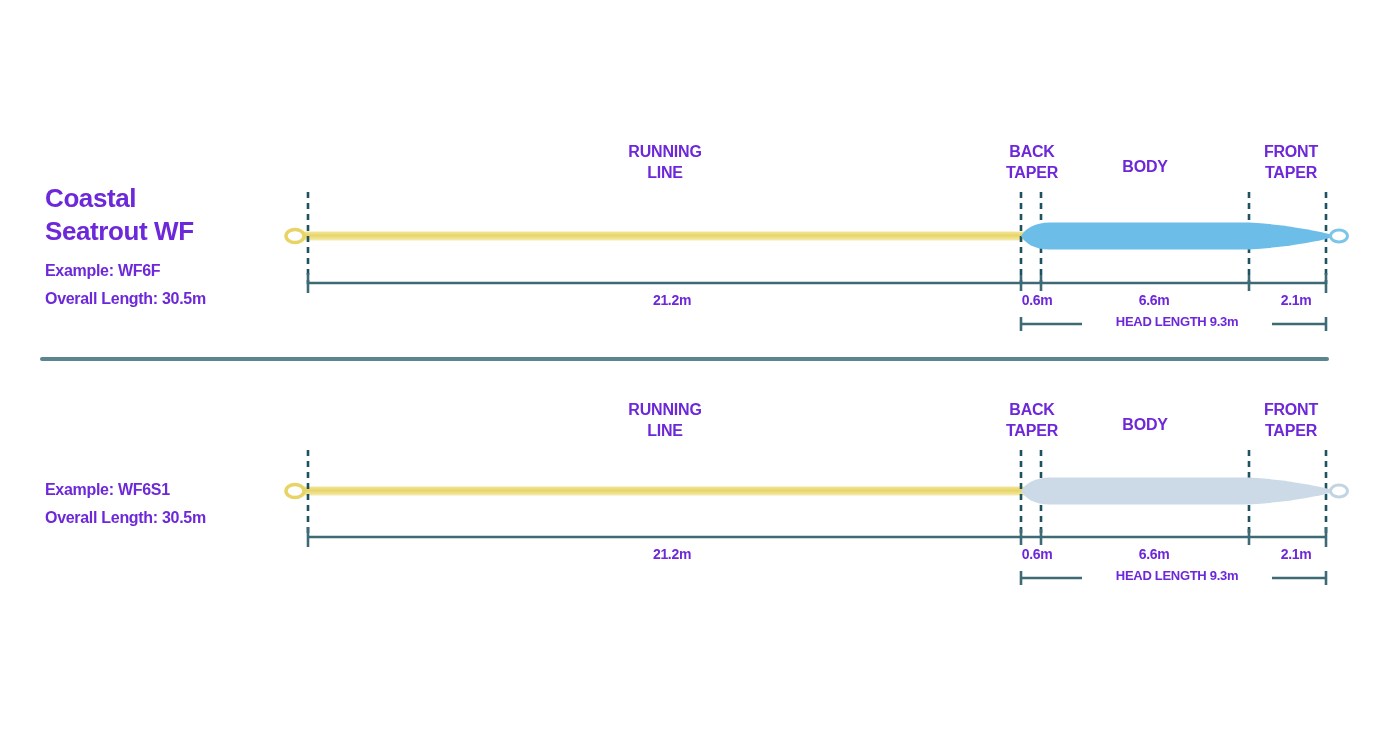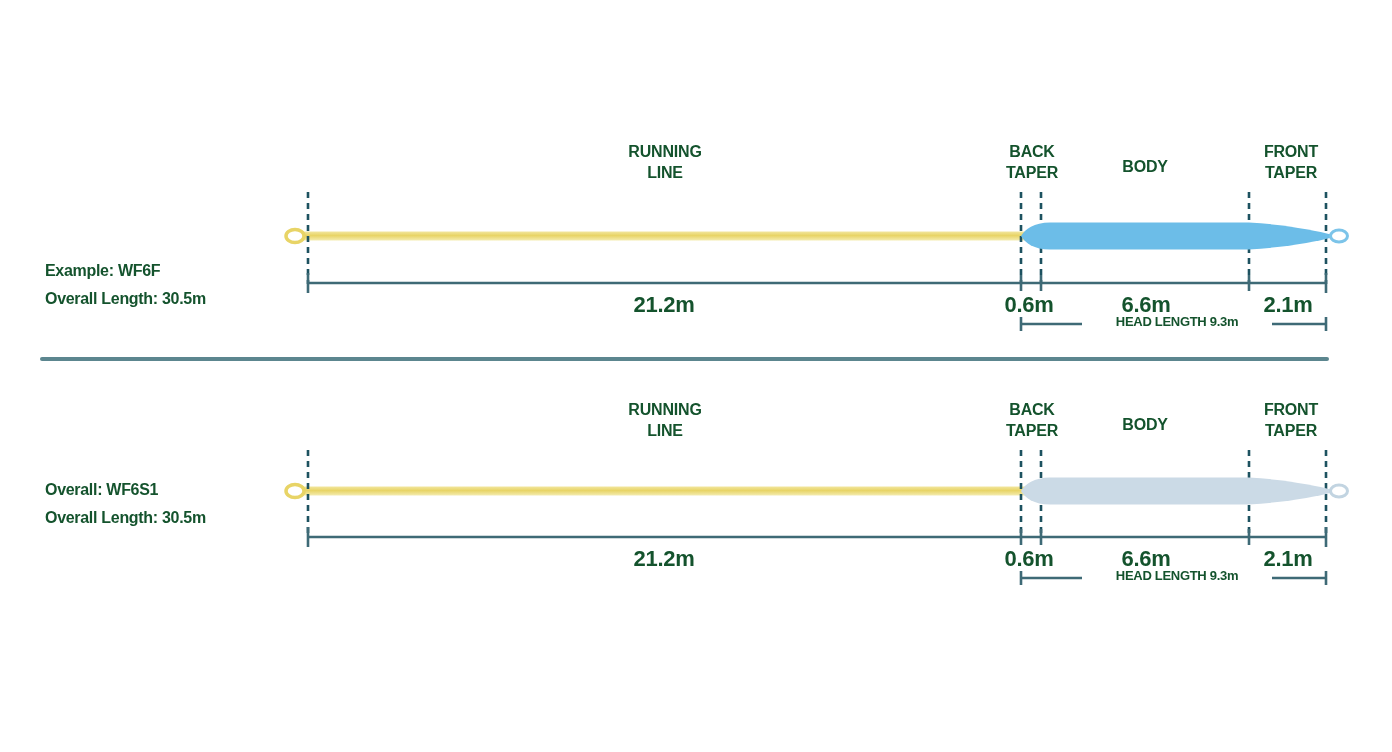--- a/index.html
+++ b/index.html
@@ -1,25 +1,25 @@
 <!DOCTYPE html>
 <html><head>
 <meta charset="utf-8">
 <style>
   html,body{margin:0;padding:0;background:#fff;}
   .canvas{
     position:relative;width:1392px;height:752px;background:#ffffff;overflow:hidden;
     font-family:"Liberation Sans","DejaVu Sans",sans-serif;color:#1a4e5c;
   }
-  .t{position:absolute;color:#14532d;font-weight:700;white-space:pre-line;}
+  .t{position:absolute;color:#6d28d9;font-weight:700;white-space:pre-line;}
   .ctr{transform:translateX(-50%);text-align:center;}
   .title{font-size:26px;line-height:33px;letter-spacing:-0.4px;}
   .sub{font-size:16px;line-height:26px;letter-spacing:-0.3px;}
   .seclbl{font-size:16px;line-height:21px;letter-spacing:-0.2px;}
-  .dim{font-size:22px;letter-spacing:-0.3px;}
+  .dim{font-size:14px;letter-spacing:-0.3px;margin-left:8px;}
   .headlbl{font-size:13px;letter-spacing:-0.3px;}
   .divider{position:absolute;left:40px;top:357px;width:1289px;height:4px;background:#5c868f;border-radius:2px;}
   svg{position:absolute;left:0;top:0;}
 </style>
 </head>
 <body>
 
 <div class="canvas">
 
   <svg width="1392" height="752" viewBox="0 0 1392 752">
@@ -86,38 +86,40 @@
     <g stroke="#3e6a76" stroke-width="2.6">
       <line x1="1021" y1="571" x2="1021" y2="585"></line>
       <line x1="1021" y1="578" x2="1082" y2="578"></line>
       <line x1="1272" y1="578" x2="1326" y2="578"></line>
       <line x1="1326" y1="571" x2="1326" y2="585"></line>
     </g>
   </svg>
 
   <div class="divider"></div>
 
+  <div class="t title" style="left:45px;top:182px;">Coastal
+Seatrout WF</div>
   <div class="t sub" style="left:45px;top:258px;">Example: WF6F</div>
   <div class="t sub" style="left:45px;top:286px;">Overall Length: 30.5m</div>
 
   <div class="t seclbl ctr" style="left:665px;top:141px;">RUNNING
 LINE</div>
   <div class="t seclbl ctr" style="left:1032px;top:141px;">BACK
 TAPER</div>
   <div class="t seclbl ctr" style="left:1145px;top:156px;">BODY</div>
   <div class="t seclbl ctr" style="left:1291px;top:141px;">FRONT
 TAPER</div>
 
   <div class="t dim ctr" style="left:664px;top:292px;">21.2m</div>
   <div class="t dim ctr" style="left:1029px;top:292px;">0.6m</div>
   <div class="t dim ctr" style="left:1146px;top:292px;">6.6m</div>
   <div class="t dim ctr" style="left:1288px;top:292px;">2.1m</div>
   <div class="t headlbl ctr" style="left:1177px;top:314px;">HEAD LENGTH 9.3m</div>
 
-  <div class="t sub" style="left:45px;top:477px;">Overall: WF6S1</div>
+  <div class="t sub" style="left:45px;top:477px;">Example: WF6S1</div>
   <div class="t sub" style="left:45px;top:505px;">Overall Length: 30.5m</div>
 
   <div class="t seclbl ctr" style="left:665px;top:399px;">RUNNING
 LINE</div>
   <div class="t seclbl ctr" style="left:1032px;top:399px;">BACK
 TAPER</div>
   <div class="t seclbl ctr" style="left:1145px;top:414px;">BODY</div>
   <div class="t seclbl ctr" style="left:1291px;top:399px;">FRONT
 TAPER</div>
 

